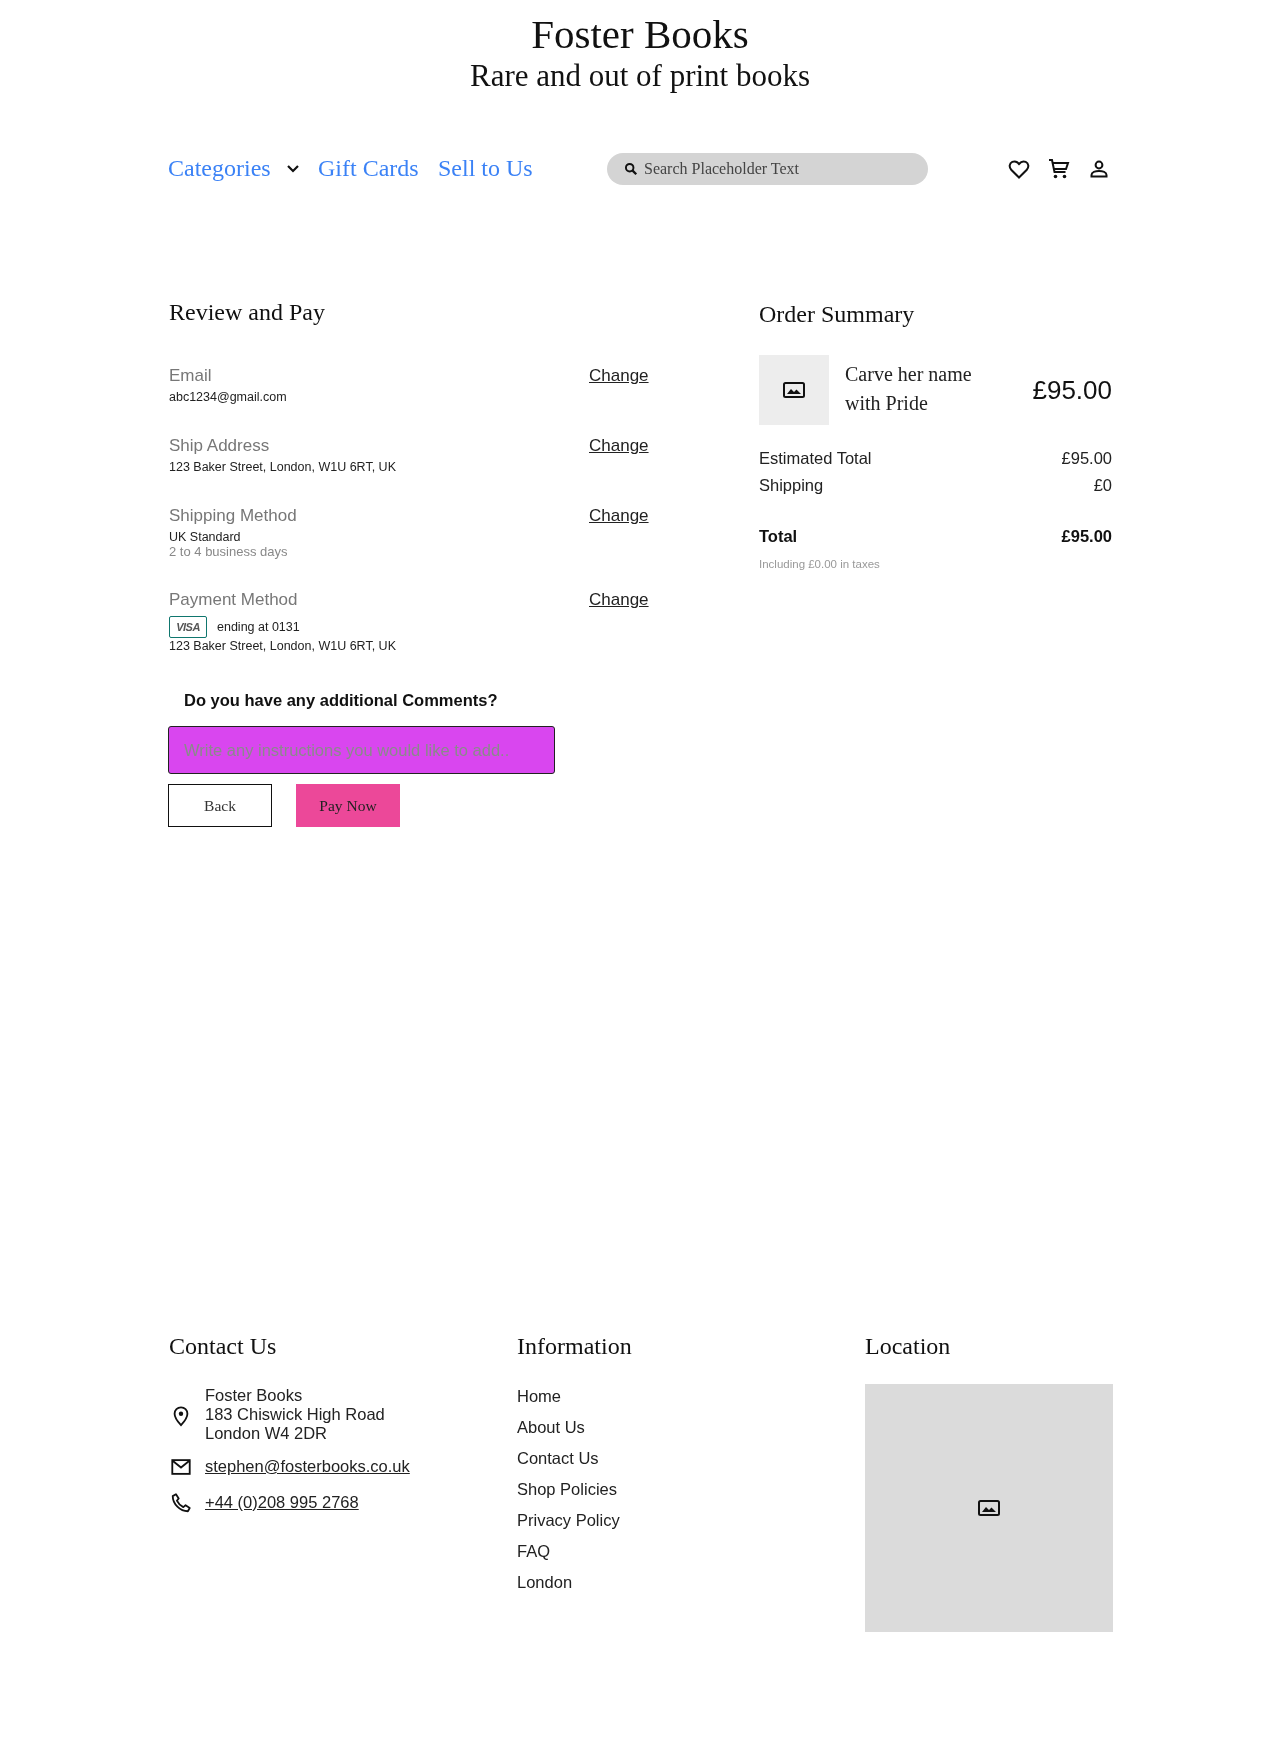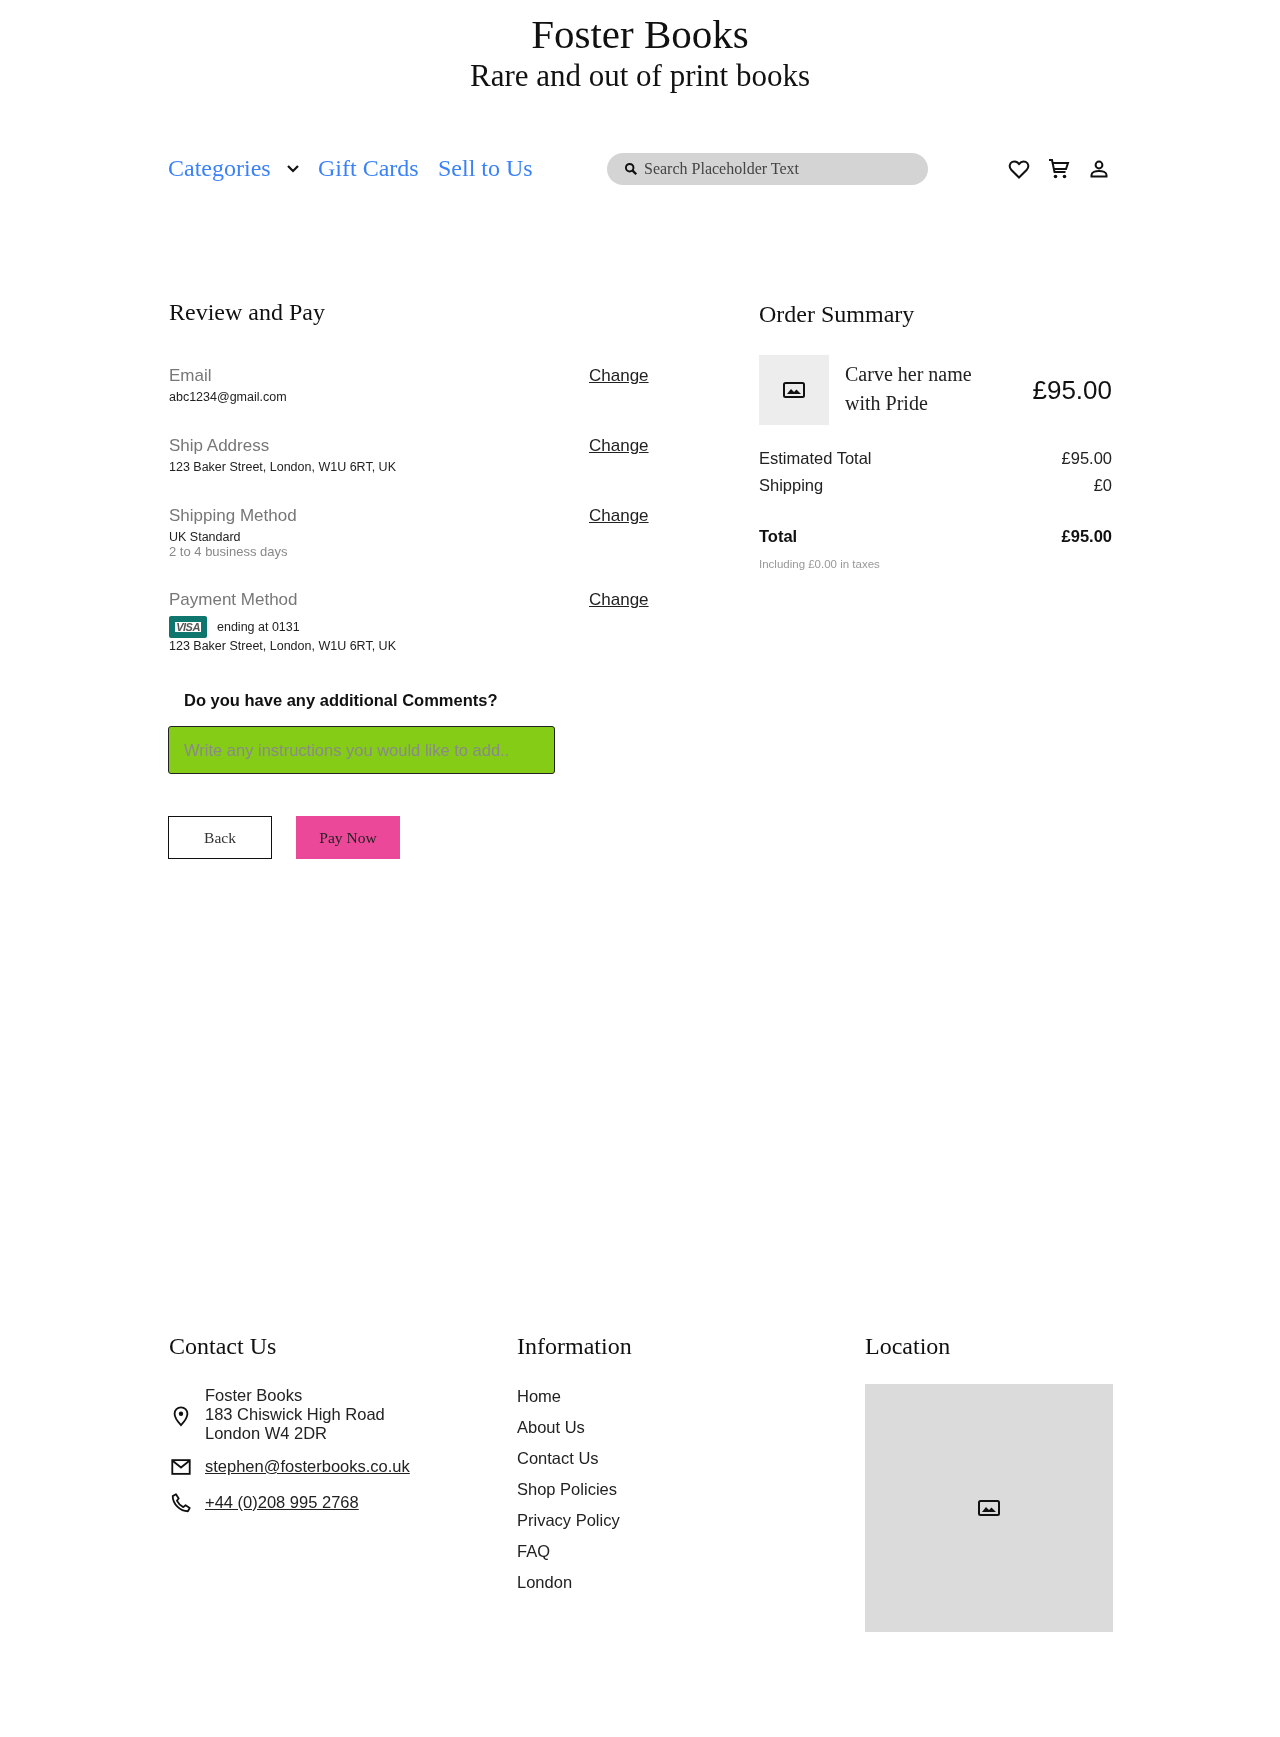--- a/index.html
+++ b/index.html
@@ -30,28 +30,28 @@
   
   .section-title { font-size: 24px; line-height: 30px; color: #111; }
   .review-title { left: 169px; top: 297px; }
   .summary-title { left: 759px; top: 299px; }
 
   .rv-label { left: 169px; font-size: 17px; line-height: 22px; color: #777; }
   .rv-value { left: 169px; font-size: 12.5px; line-height: 16px; color: #222; }
   .rv-sub { left: 169px; font-size: 13px; line-height: 16px; color: #888; }
   .change { left: 589px; font-size: 17px; line-height: 22px; color: #222; text-decoration: underline; cursor: pointer; }
 
-  .visa { left: 169px; top: 616px; width: 38px; height: 22px; border: 6px solid #0f766e; border-radius: 2px; display: flex; align-items: center; justify-content: center; font-size: 11px; font-weight: bold; font-style: italic; color: #555; letter-spacing: -0.5px; }
+  .visa { left: 169px; top: 616px; width: 38px; height: 22px; border: 1px solid #0f766e; border-radius: 2px; display: flex; align-items: center; justify-content: center; font-size: 11px; font-weight: bold; font-style: italic; color: #555; letter-spacing: -0.5px; }
   .ending { left: 217px; top: 619px; font-size: 12.5px; line-height: 16px; color: #222; }
 
   .comments-q { left: 168px; top: 689px; font-size: 16.5px; line-height: 22px; font-weight: bold; color: #111; margin-left: 16px; }
-  .comments-box { left: 168px; top: 726px; width: 387px; height: 48px; border: 1.5px solid #222; border-radius: 3px; padding: 0 15px; font-family: "Liberation Sans", sans-serif; font-size: 16.5px; color: #333; outline: none; background: #84cc16; }
+  .comments-box { left: 168px; top: 726px; width: 387px; height: 48px; border: 1.5px solid #222; border-radius: 3px; padding: 0 15px; font-family: "Liberation Sans", sans-serif; font-size: 16.5px; color: #333; outline: none; background: #d946ef; }
   .comments-box::placeholder { color: #8a8a8a; }
 
-  .btn { top: 816px; width: 104px; height: 43px; display: flex; align-items: center; justify-content: center; font-family: "Liberation Serif", serif; font-size: 15.5px; color: #333; cursor: pointer; }
+  .btn { top: 784px; width: 104px; height: 43px; display: flex; align-items: center; justify-content: center; font-family: "Liberation Serif", serif; font-size: 15.5px; color: #333; cursor: pointer; }
   .btn-back { left: 168px; border: 1.5px solid #111; background: #fff; }
   .btn-pay { left: 296px; background: #ec4899; color: #222; }
 
   
   .thumb { left: 759px; top: 355px; width: 70px; height: 70px; background: #ededed; display: flex; align-items: center; justify-content: center; }
   .prod-name { left: 845px; top: 360px; width: 165px; font-size: 20px; line-height: 29px; color: #222; }
   .prod-price { left: 1020px; top: 374px; width: 92px; text-align: right; font-size: 26px; line-height: 32px; color: #111; }
 
   .sum-row { left: 759px; width: 353px; display: flex; justify-content: space-between; font-size: 16.5px; line-height: 22px; color: #222; }
   .sum-total { font-weight: bold; color: #111; }

